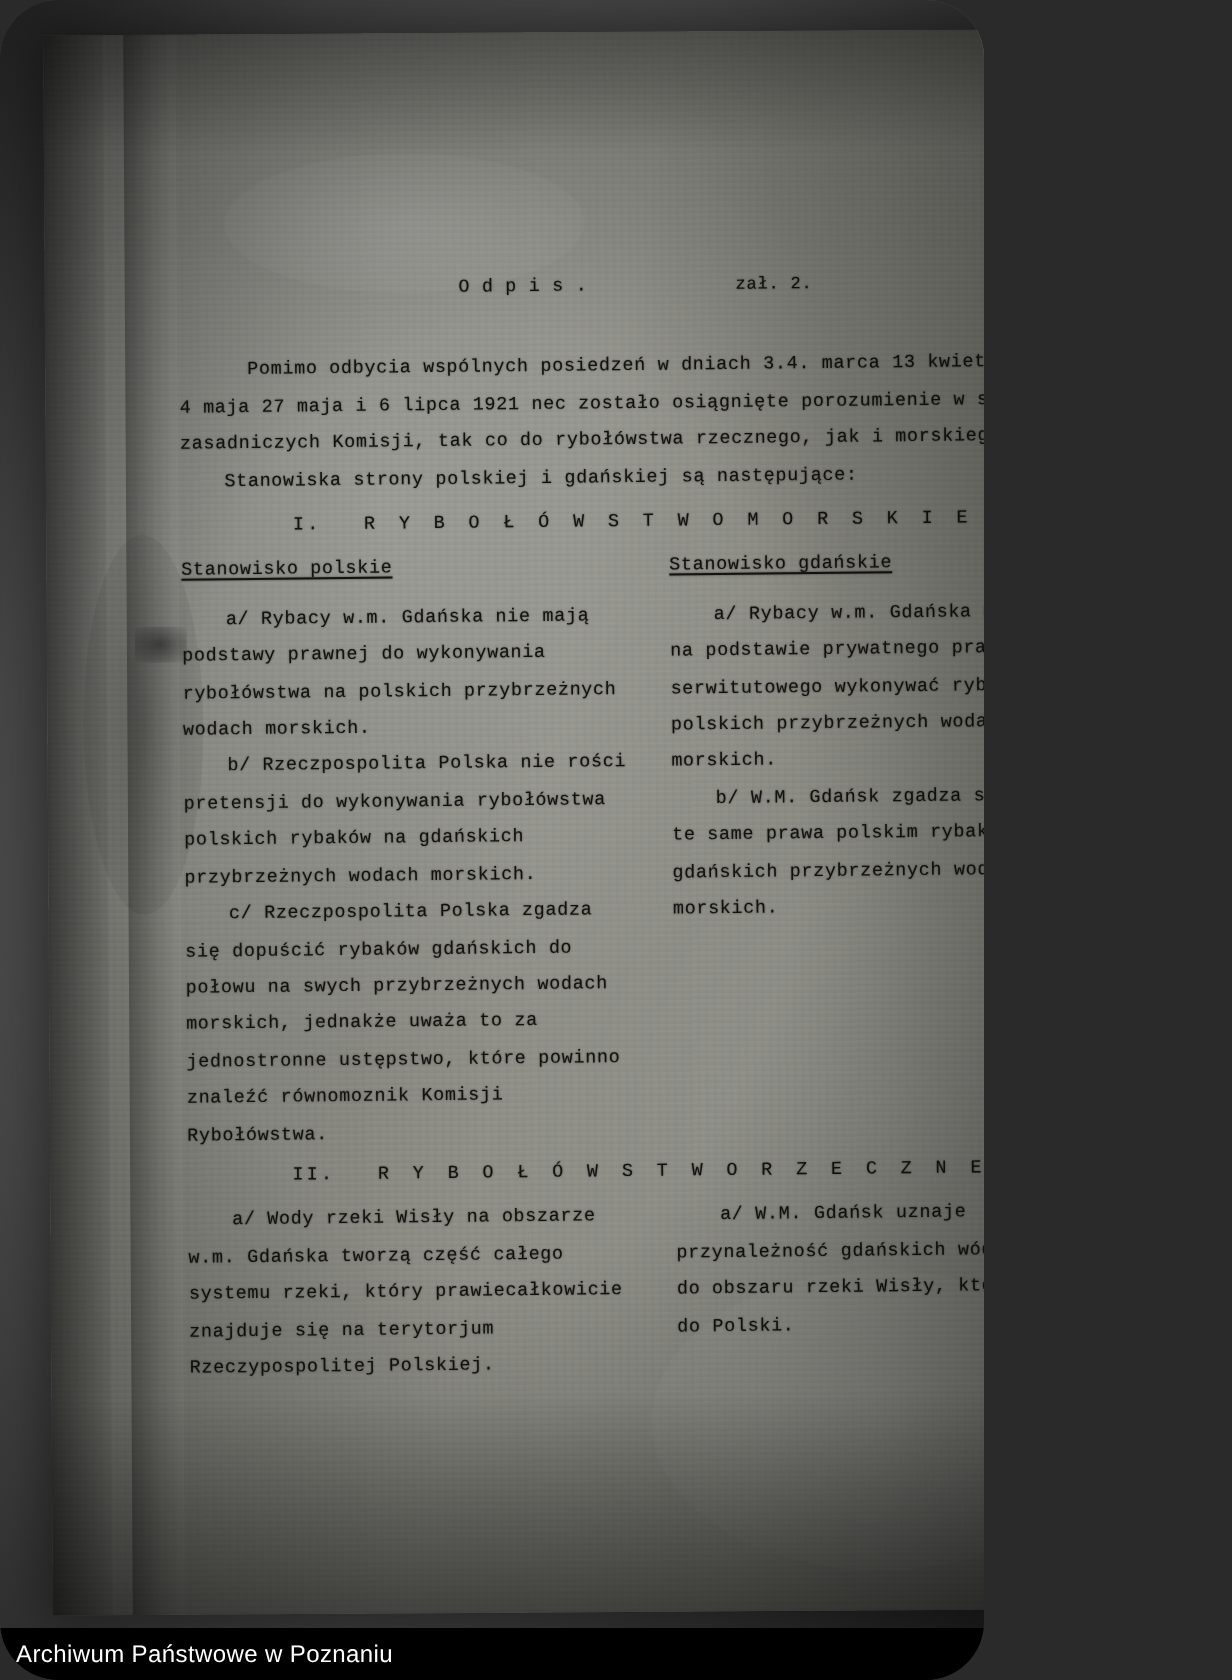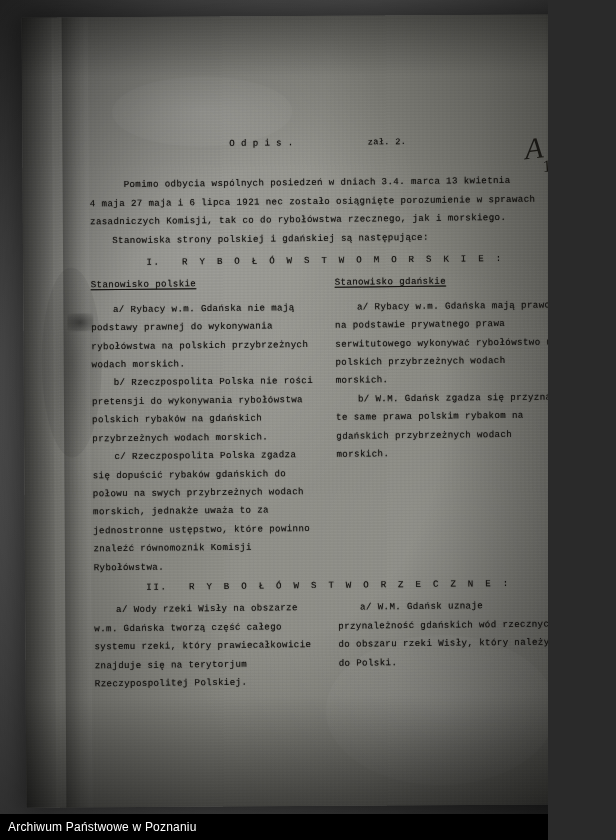--- a/index.html
+++ b/index.html
@@ -2,25 +2,26 @@
 <html><head>
 <meta charset="utf-8">
 <style>
   html, body {
     margin: 0;
     padding: 0;
     background: #2a2a2a;
   }
   #page {
     position: relative;
-    width: 548px;
+    width: 492px;
     height: 840px;
     overflow: hidden;
     background: #474747;
     font-family: "Liberation Mono", monospace;
+    border-radius: 29px;
   }
 
   
   #scan-bg {
     position: absolute;
     inset: 0;
     background:
       radial-gradient(ellipse 120% 90% at 48% 45%, rgba(255,255,255,0.10) 0%, rgba(0,0,0,0.00) 45%, rgba(0,0,0,0.35) 100%),
       linear-gradient(115deg, #3c3c3c 0%, #555 18%, #616161 40%, #5a5a5a 62%, #474747 85%, #393939 100%);
   }

